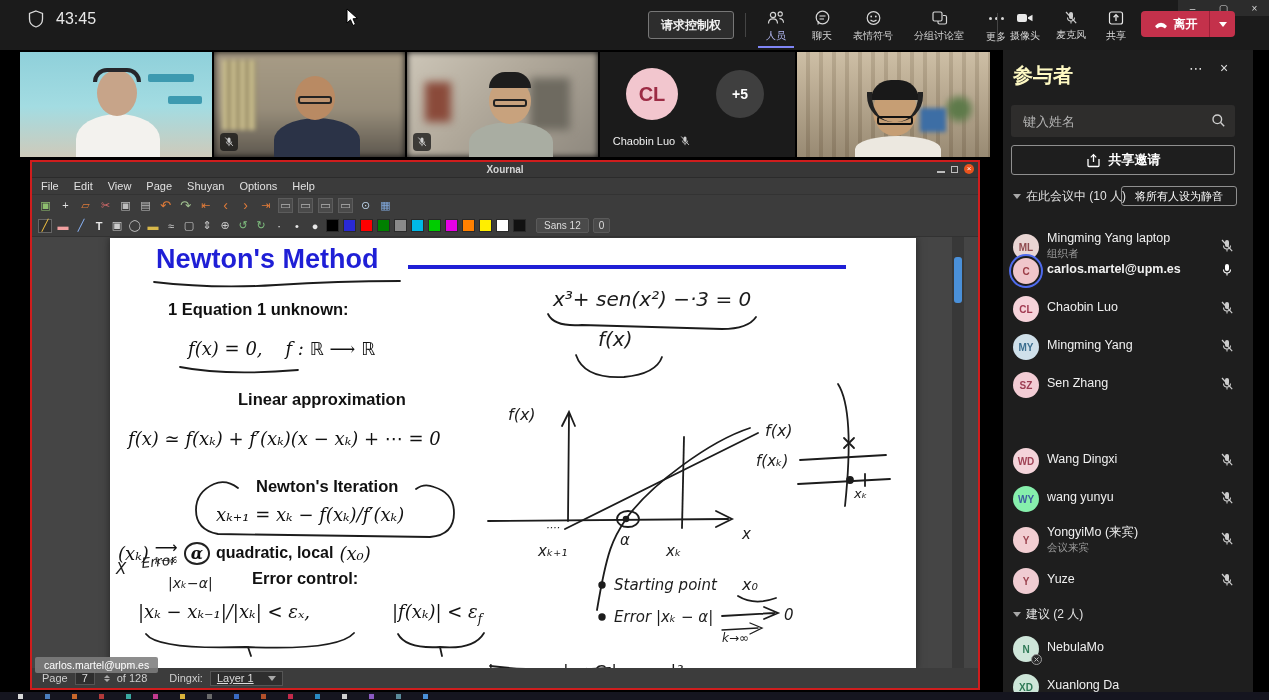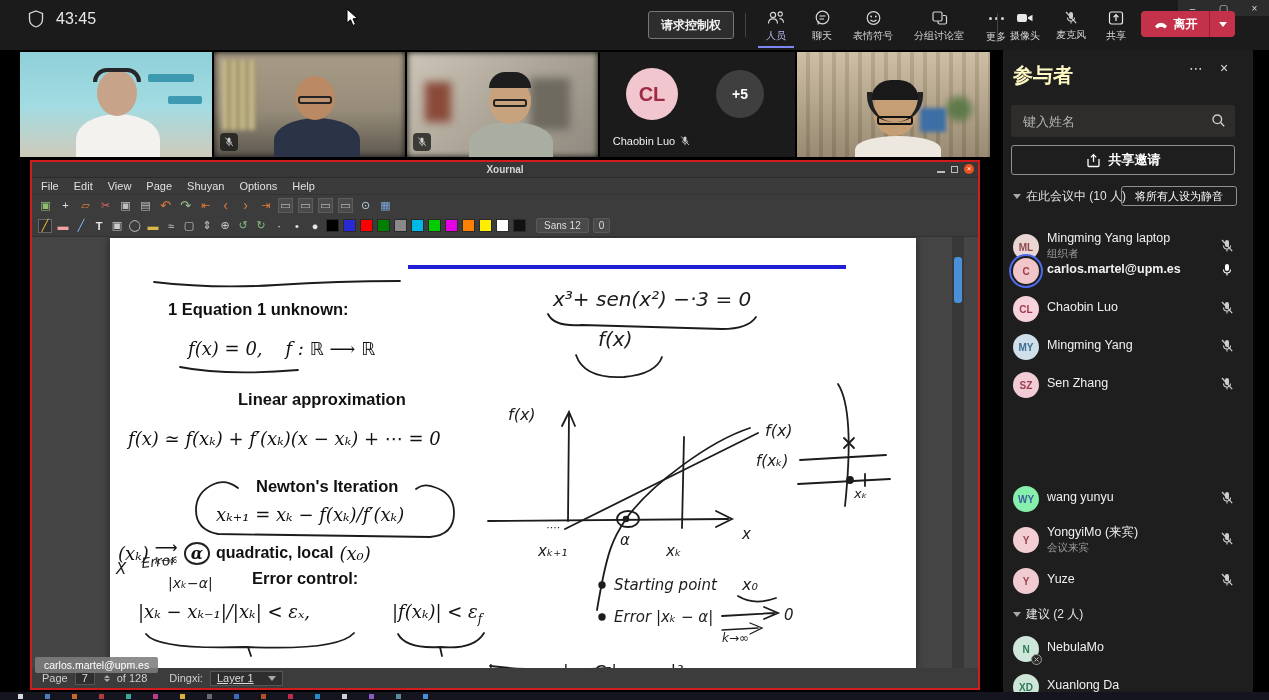--- a/index.html
+++ b/index.html
@@ -372,20 +372,21 @@
       <div class="sw" style="background: rgb(255, 238, 0);"></div>
       <div class="sw" style="background: rgb(255, 255, 255);"></div>
       <div class="sw" style="background: rgb(17, 17, 17);"></div>
       <div class="fontchip">Sans 12</div>
       <div class="zerochip">0</div>
     </div>
 
     <div class="xcanvas">
       <div class="page">
 
+        <div class="bt btitle" style="left:46px;top:6px">Newton's Method</div>
         <div class="blueline" style="left:298px;top:27px;width:438px;height:4px"></div>
         <div class="bt bh" style="left:58px;top:62px">1 Equation 1 unknown:</div>
         <div class="bt math" style="left:78px;top:100px">f(x) = 0,    f : ℝ ⟶ ℝ</div>
         <div class="bt bh" style="left:128px;top:152px">Linear approximation</div>
         <div class="bt math" style="left:18px;top:190px">f(x) ≃ f(xₖ) + f′(xₖ)(x − xₖ) + ⋯ = 0</div>
         <div class="bt bh" style="left:146px;top:239px">Newton's Iteration</div>
         <div class="bt math" style="left:106px;top:266px">xₖ₊₁ = xₖ − f(xₖ)/f′(xₖ)</div>
 
         <div class="convrow" style="left:8px;top:302px">
           <span class="math" style="position:static">(xₖ)</span>
@@ -551,20 +552,27 @@
           <use href="#micoff-g"></use>
         </svg>
     </div>
     <div class="prow" style="top:316px">
       <div class="pav" style="background: rgb(242, 204, 212); color: rgb(156, 60, 82);">SZ</div>
       <div class="pname">Sen Zhang</div>
       <svg class="mic" width="16" height="16" viewBox="0 0 16 16">
           <use href="#micoff-g"></use>
         </svg>
     </div>
+    <div class="prow" style="top:392px">
+      <div class="pav" style="background: rgb(244, 212, 218); color: rgb(161, 68, 87);">WD</div>
+      <div class="pname">Wang Dingxi</div>
+      <svg class="mic" width="16" height="16" viewBox="0 0 16 16">
+          <use href="#micoff-g"></use>
+        </svg>
+    </div>
     <div class="prow" style="top:430px">
       <div class="pav" style="background: #86efac; color: rgb(60, 94, 158);">WY</div>
       <div class="pname">wang yunyu</div>
       <svg class="mic" width="16" height="16" viewBox="0 0 16 16">
           <use href="#micoff-g"></use>
         </svg>
     </div>
     <div class="prow two" style="top:468px;height:44px">
       <div class="pav" style="top: 9px; background: rgb(242, 206, 210); color: rgb(156, 68, 80);">Y</div>
       <div class="pname" style="top:6px">YongyiMo (来宾)</div>

